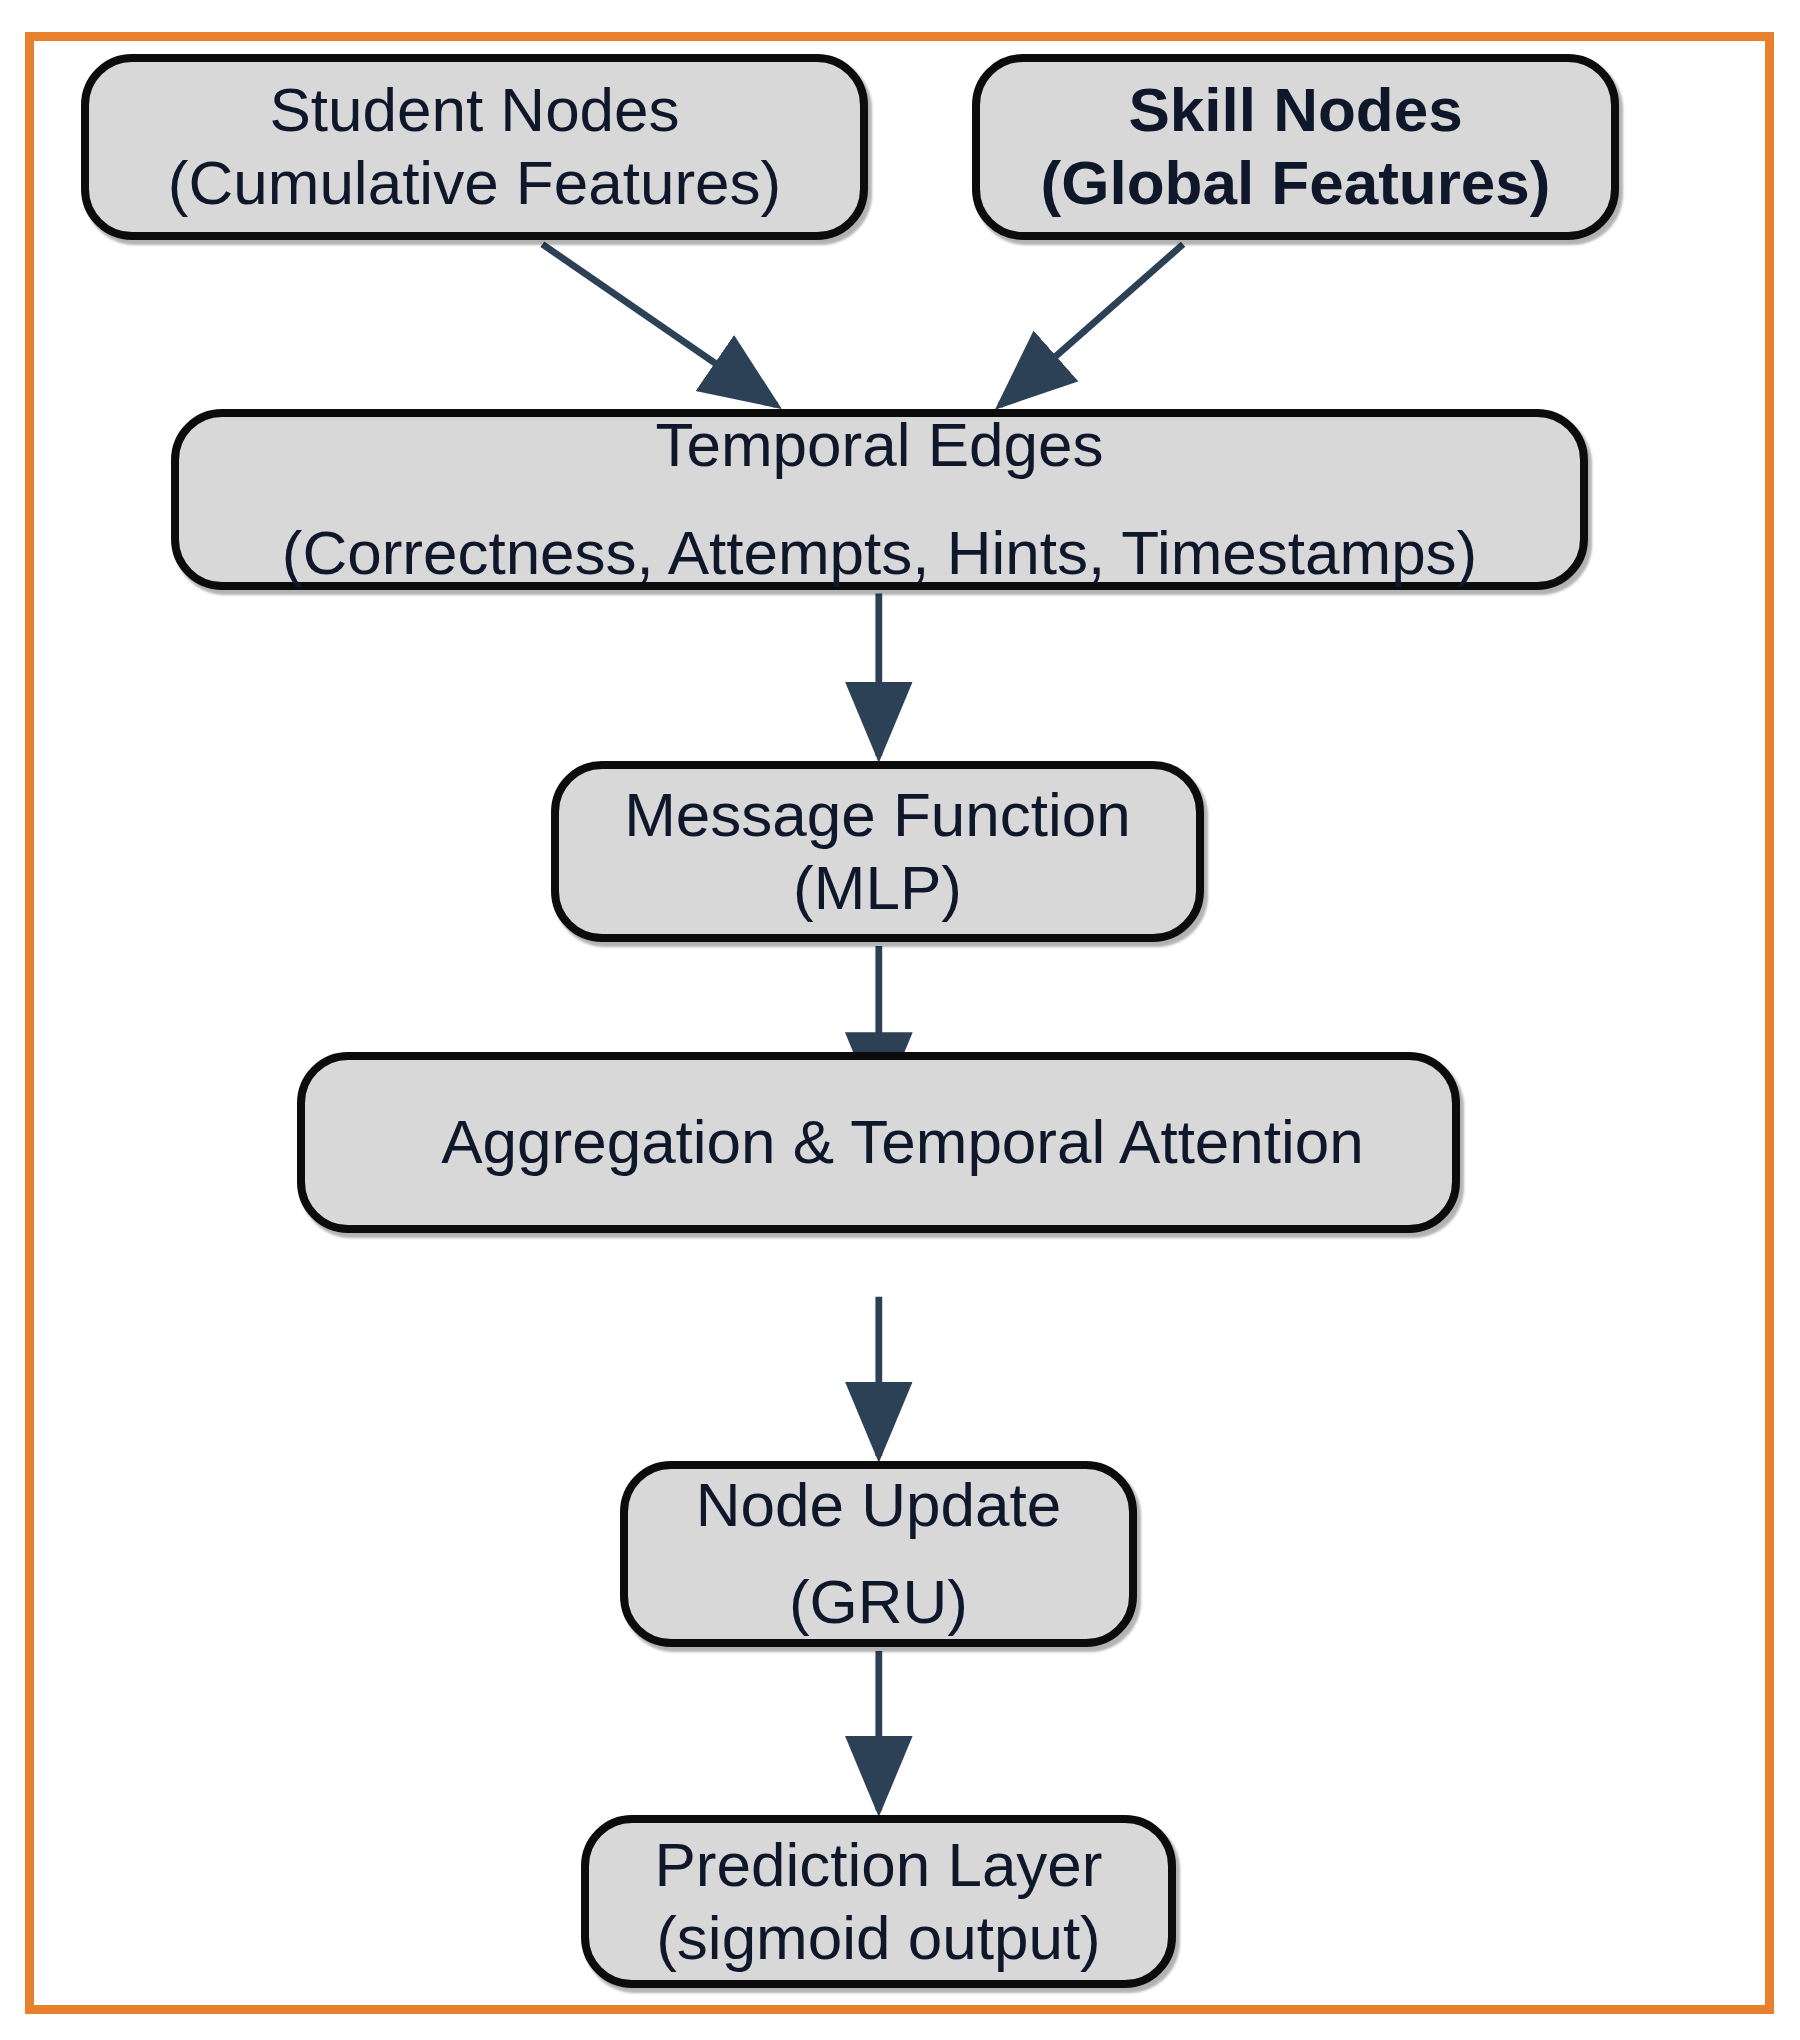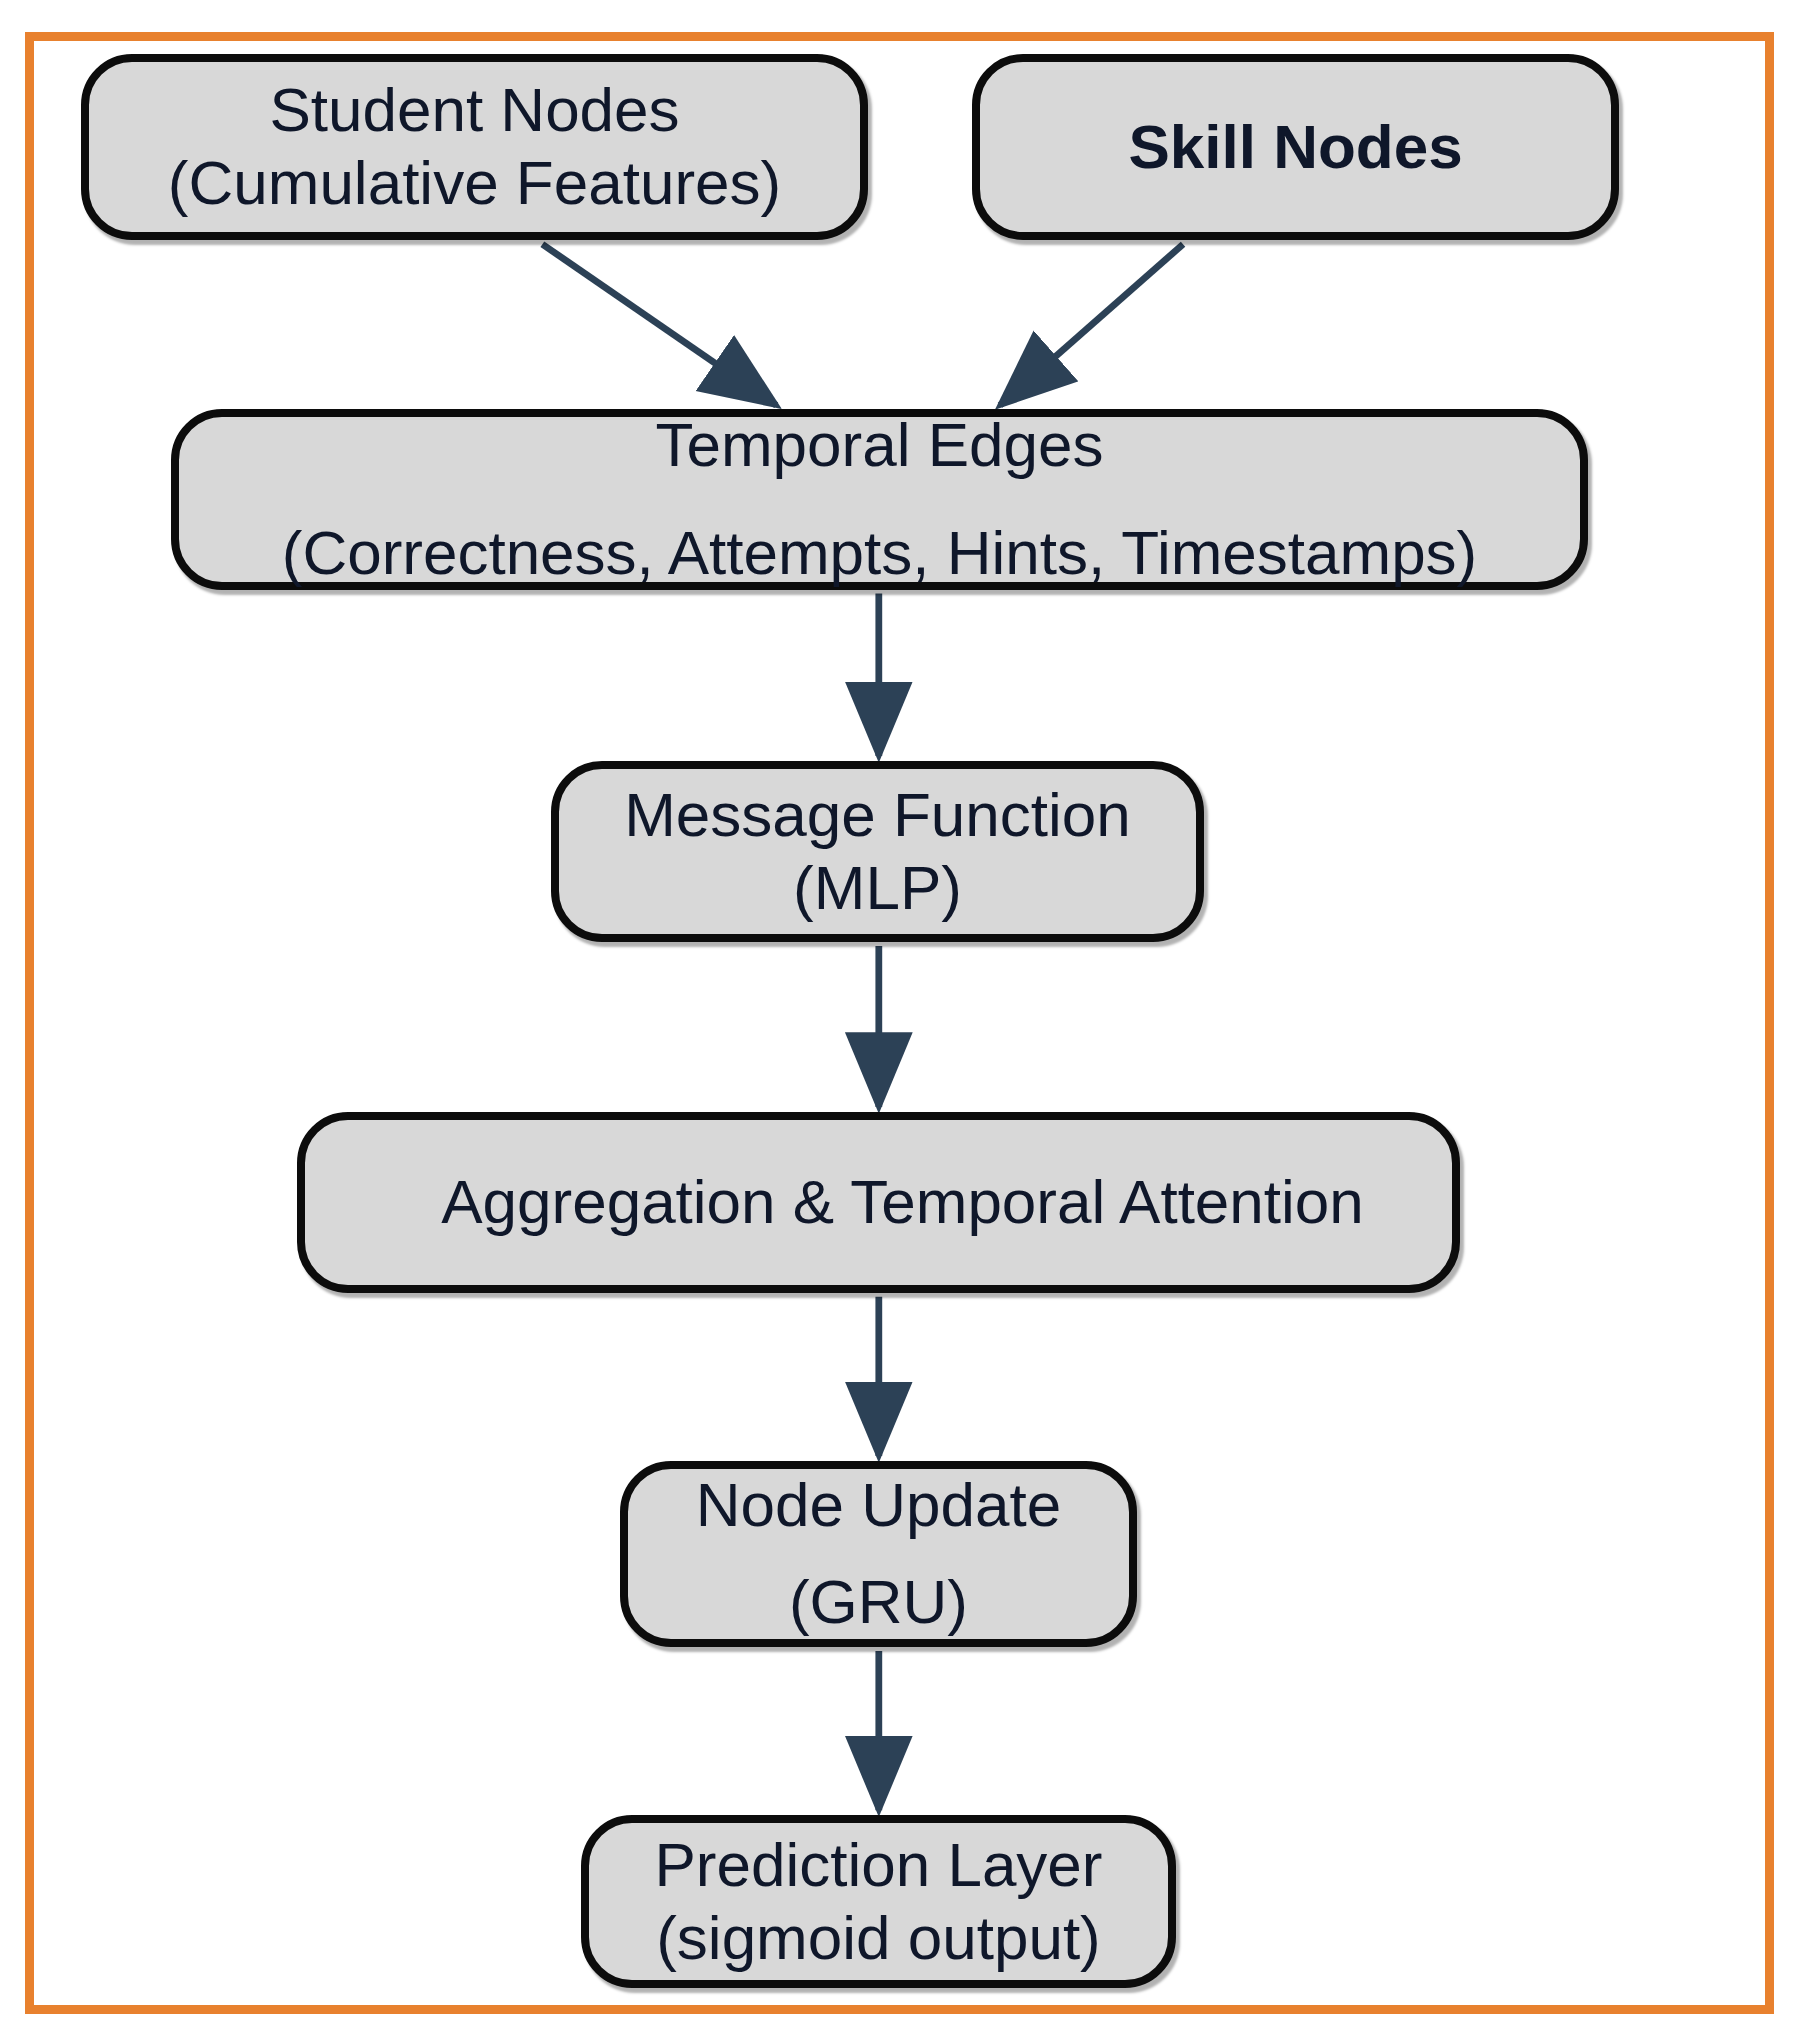--- a/index.html
+++ b/index.html
@@ -50,21 +50,21 @@
     font-size: 62px;
     line-height: 1.17;
     white-space: nowrap;
   }
   .node .line:empty { display: none; }
 
   .n-student     { left:  81px; top:   54px; width: 787px; height: 186px; }
   .n-skill       { left: 972px; top:   54px; width: 647px; height: 186px; font-weight: bold; }
   .n-temporal    { left:  171px; top:  409px; width: 1417px; height: 181px; gap: 35px; }
   .n-message     { left:  551px; top:  761px; width: 653px; height: 181px; }
-  .n-aggregation { left:  297px; top: 1112px; width: 1163px; height: 181px; padding-left: 48px; }
+  .n-aggregation { left:  297px; top: 1052px; width: 1163px; height: 181px; padding-left: 48px; }
   .n-nodeupdate  { left:  620px; top: 1461px; width: 517px; height: 186px; justify-content: space-between; }
   .n-prediction  { left:  581px; top: 1815px; width: 595px; height: 173px; }
 </style>
 </head>
 <body>
 
 <div class="canvas">
 
   <div class="frame"></div>
 
@@ -82,20 +82,21 @@
     <line x1="1037" y1="1948" x2="1037" y2="2136" marker-end="url(#ah)"></line>
   </svg>
 
   <div class="node n-student">
     <span class="line">Student Nodes</span>
     <span class="line">(Cumulative Features)</span>
   </div>
 
   <div class="node n-skill">
     <span class="line">Skill Nodes</span>
+    <span class="line">(Global Features)</span>
   </div>
 
   <div class="node n-temporal">
     <span class="line">Temporal Edges</span>
     <span class="line">(Correctness, Attempts, Hints, Timestamps)</span>
   </div>
 
   <div class="node n-message">
     <span class="line">Message Function</span>
     <span class="line">(MLP)</span>

